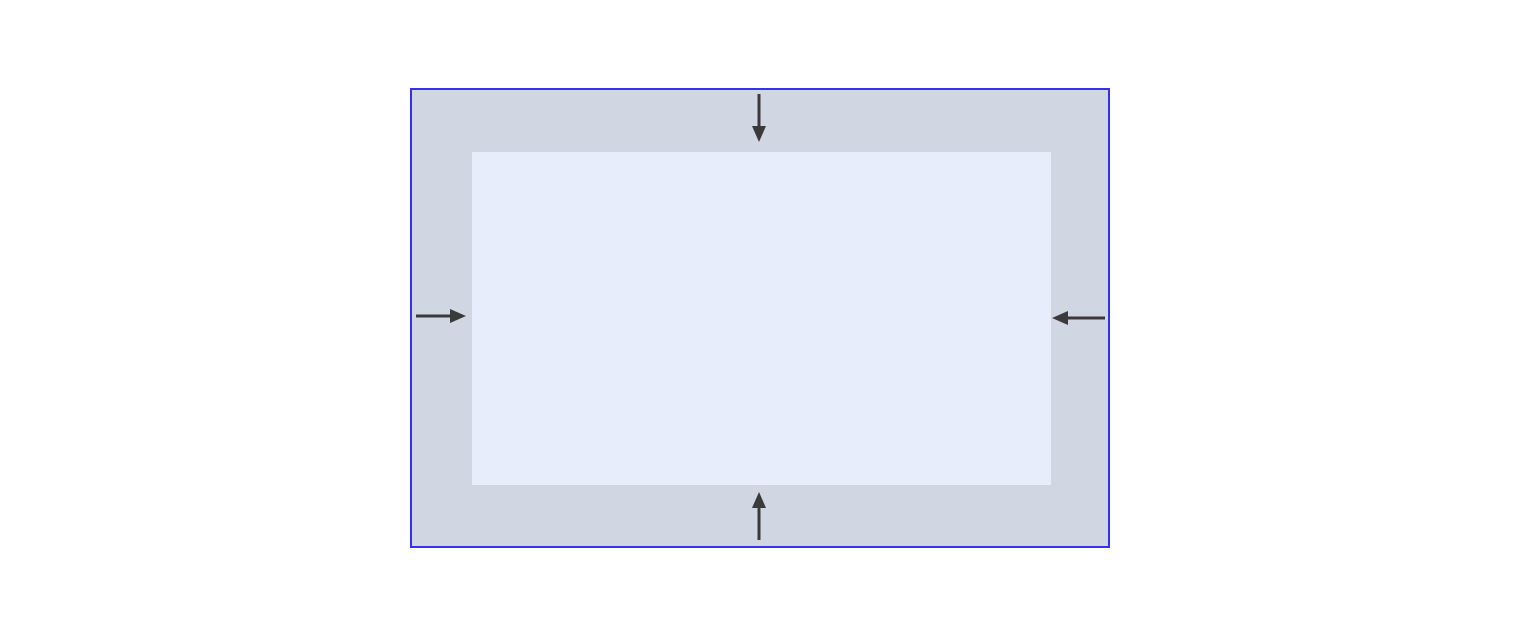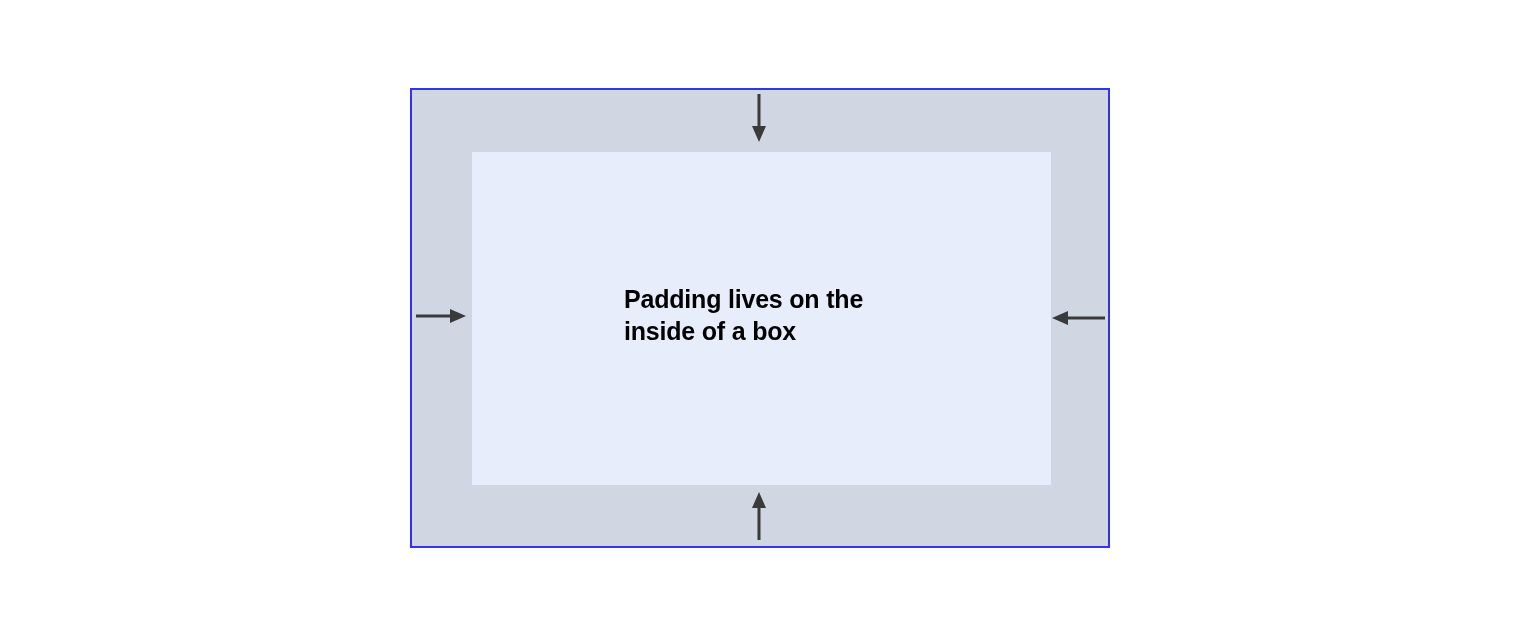--- a/index.html
+++ b/index.html
@@ -74,22 +74,20 @@
 <body>
 
 <div id="diagram-stage">
 
   <div id="padding-box">
 
     <div id="content-box" style="left:60px; top:62px;"></div>
 
   </div>
 
-  <div id="content-label">Padding lives on the
-inside of a box</div>
 
   <svg id="arrow-top" class="arrow-svg" width="30" height="52" viewBox="0 0 30 52">
     <line x1="15" y1="2" x2="15" y2="40" stroke="#3a3a3a" stroke-width="3"></line>
     <polygon points="15,50 8,34 22,34" fill="#3a3a3a"></polygon>
   </svg>
 
   <svg id="arrow-bottom" class="arrow-svg" width="30" height="52" viewBox="0 0 30 52">
     <line x1="15" y1="50" x2="15" y2="12" stroke="#3a3a3a" stroke-width="3"></line>
     <polygon points="15,2 8,18 22,18" fill="#3a3a3a"></polygon>
   </svg>

